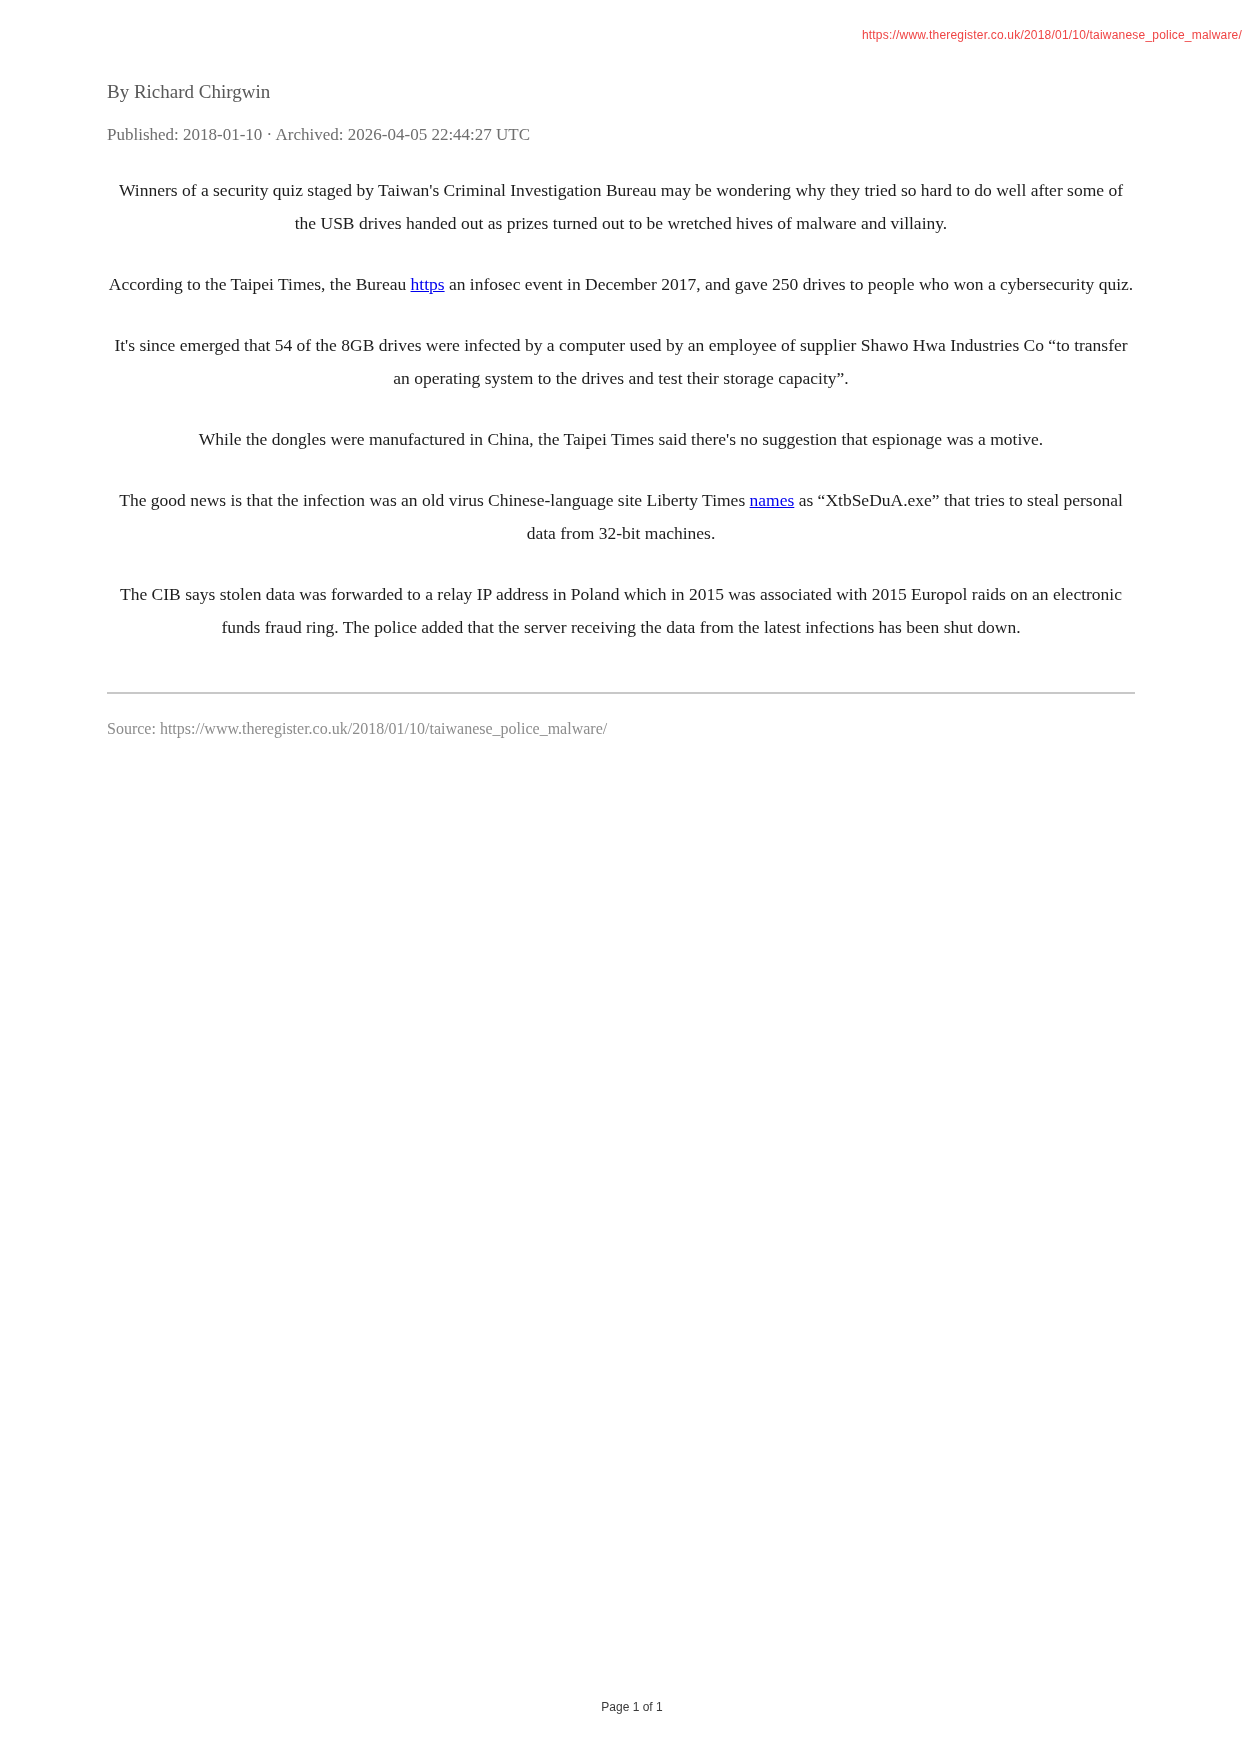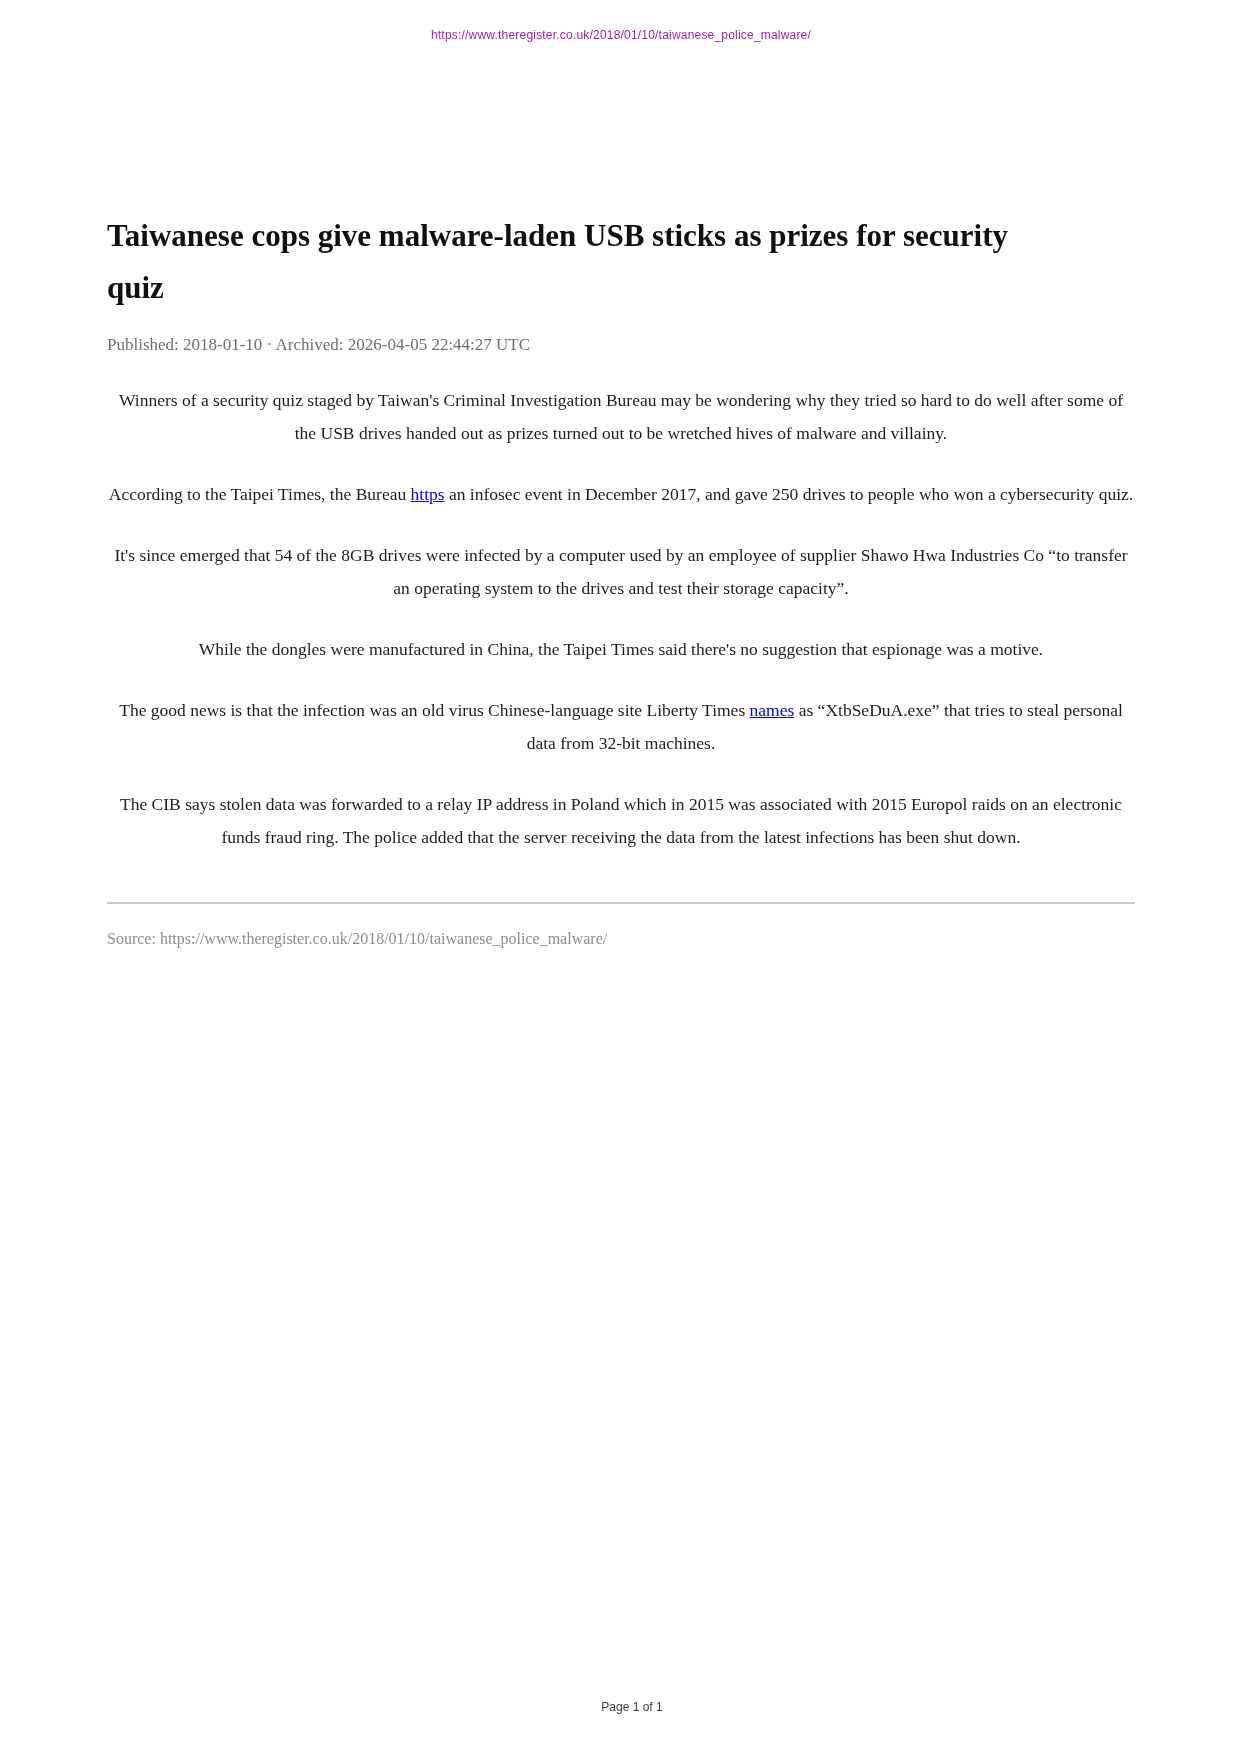--- a/index.html
+++ b/index.html
@@ -11,25 +11,25 @@
     font-family: "Liberation Serif", serif;
   }
   .page {
     position: absolute;
     inset: 0;
     background: #ffffff;
     overflow: hidden;
   }
   .header-url {
     padding-top: 28px;
-    text-align: center;
+    text-align: right;
     font-family: "Liberation Sans", sans-serif;
     font-size: 12px;
     line-height: 14px;
-    color: #a21caf;
+    color: #ef4444;
     letter-spacing: 0.2px;
   }
   .content {
     padding: 0 107px;
   }
   .title {
     margin-top: 168px;
     max-width: 940px;
     font-family: "Liberation Serif", serif;
     font-weight: 700;
@@ -88,22 +88,22 @@
 </style>
 </head>
 <body>
 
 <div class="page">
 
   <div class="header-url">https://www.theregister.co.uk/2018/01/10/taiwanese_police_malware/</div>
 
   <div class="content">
 
-    <h1 class="title">Taiwanese cops give malware-laden USB sticks as prizes for security quiz</h1>
 
+    <div class="byline">By Richard Chirgwin</div>
 
     <div class="meta">Published: 2018-01-10 · Archived: 2026-04-05 22:44:27 UTC</div>
 
     <div class="article-body">
         <p class="para">Winners of a security quiz staged by Taiwan's Criminal Investigation Bureau may be wondering why they tried so hard to do well after some of the USB drives handed out as prizes turned out to be wretched hives of malware and villainy.</p>
         <p class="para">According to the Taipei Times, the Bureau <a href="#">https</a> an infosec event in December 2017, and gave 250 drives to people who won a cybersecurity quiz.</p>
         <p class="para">It's since emerged that 54 of the 8GB drives were infected by a computer used by an employee of supplier Shawo Hwa Industries Co “to transfer an operating system to the drives and test their storage capacity”.</p>
         <p class="para">While the dongles were manufactured in China, the Taipei Times said there's no suggestion that espionage was a motive.</p>
         <p class="para">The good news is that the infection was an old virus Chinese-language site Liberty Times <a href="#">names</a> as “XtbSeDuA.exe” that tries to steal personal data from 32-bit machines.</p>
         <p class="para">The CIB says stolen data was forwarded to a relay IP address in Poland which in 2015 was associated with 2015 Europol raids on an electronic funds fraud ring. The police added that the server receiving the data from the latest infections has been shut down.</p>

